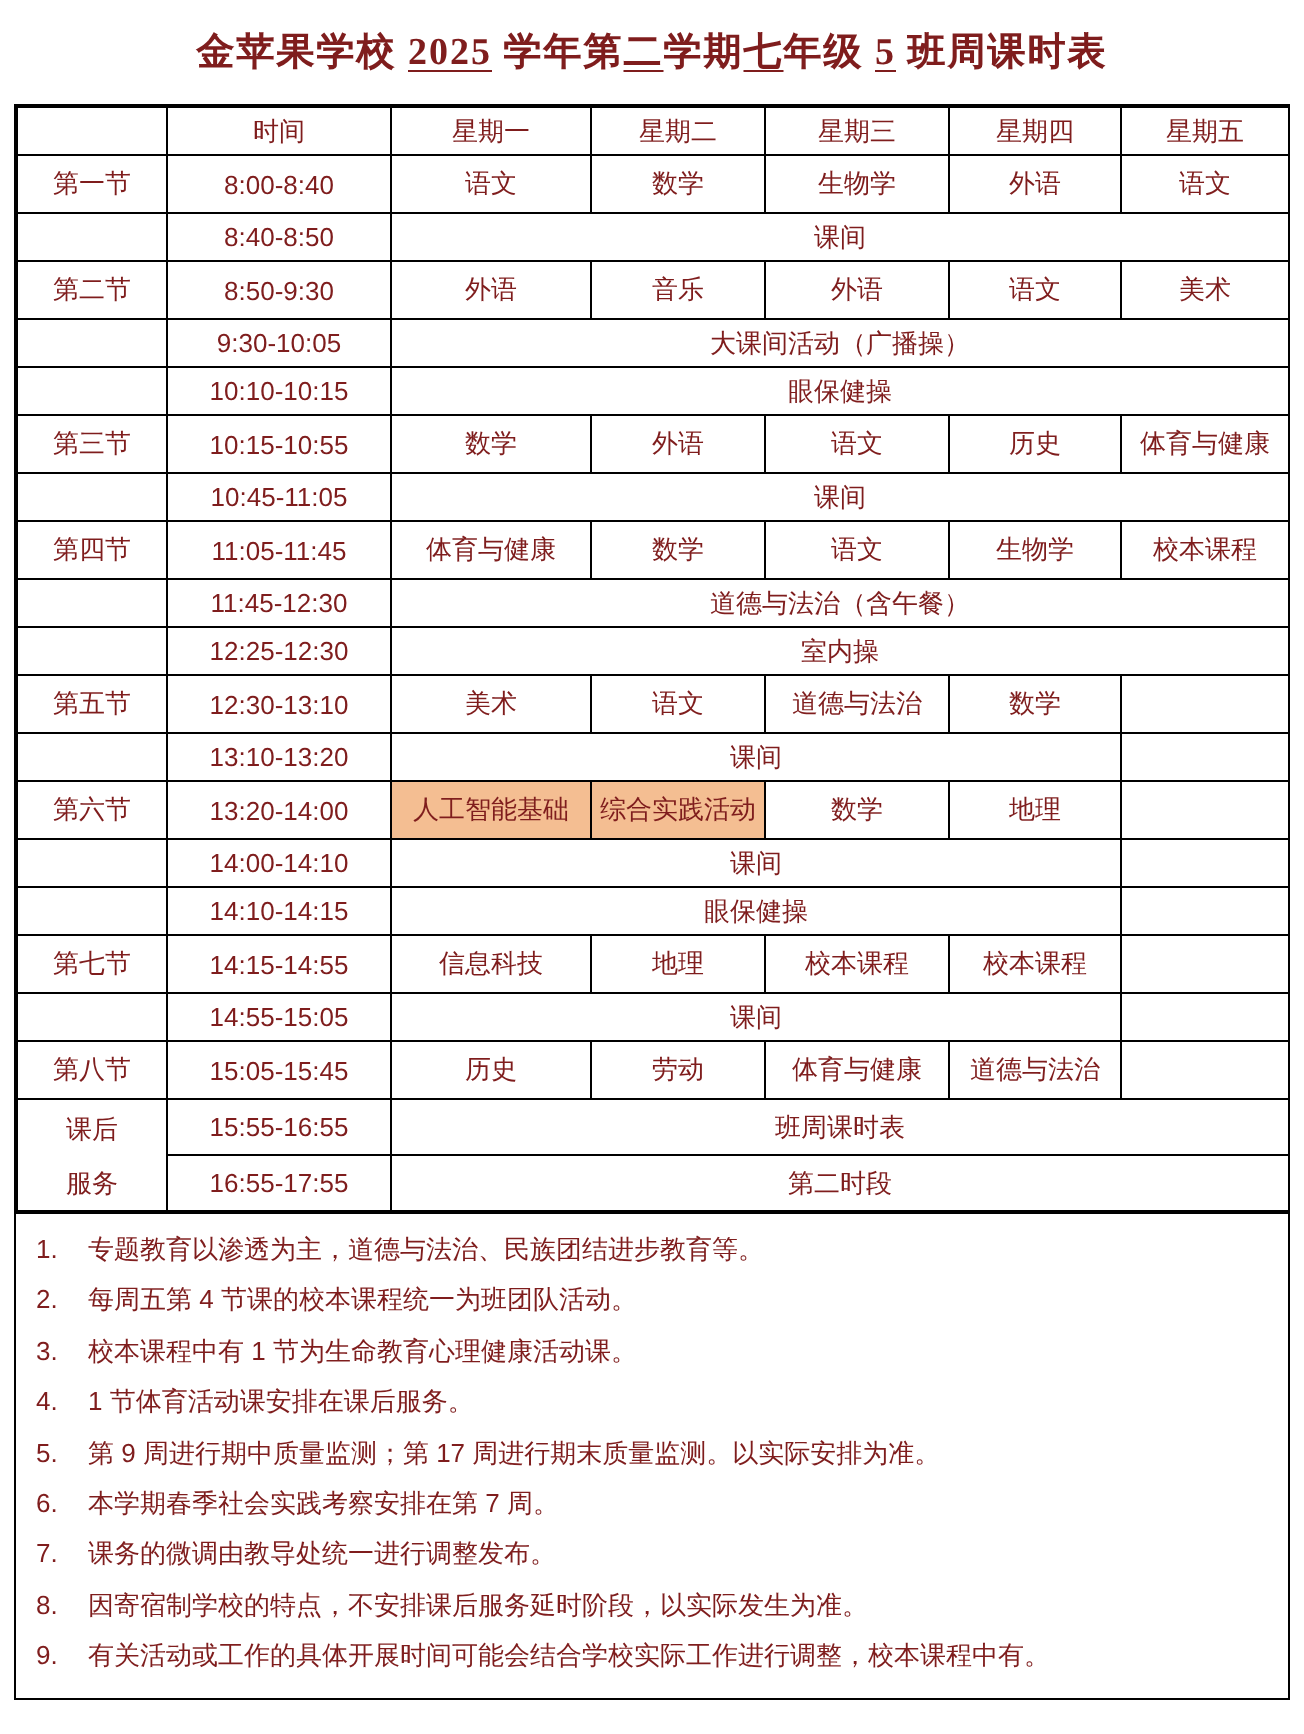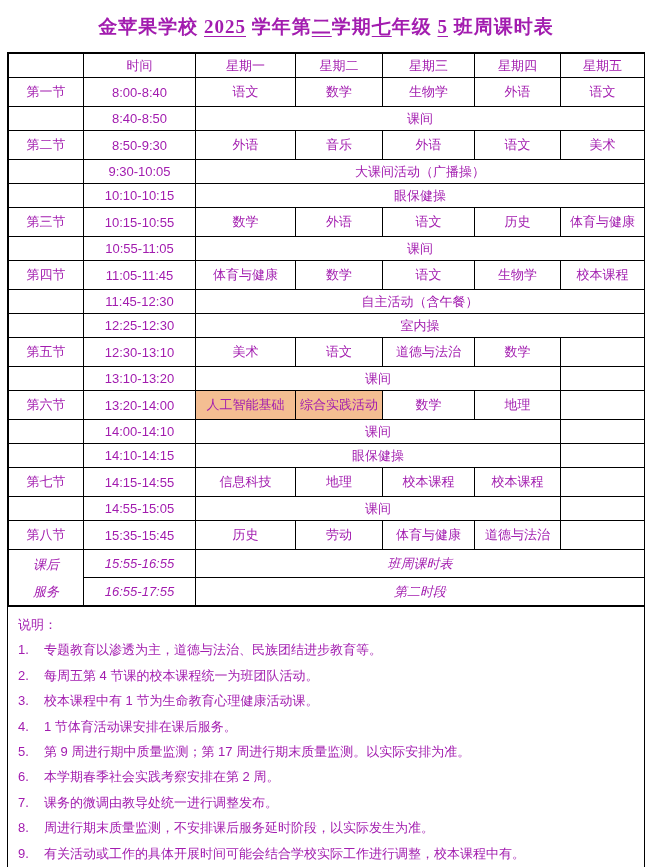--- a/index.html
+++ b/index.html
@@ -1,37 +1,37 @@
 <!DOCTYPE html>
 <html><head>
 <meta charset="utf-8">
 <style>
   html,body{margin:0;padding:0;background:#fff;}
   .page{
     width:652px;height:867px;background:#fff;box-sizing:border-box;
     padding:10px 7px 0 7px;
-    font-family:"Liberation Sans", sans-serif;color:#a21caf;
+    font-family:"Liberation Sans", sans-serif;color:#7f1d1d;
   }
   .title{
     text-align:center;font-family:"Liberation Serif", serif;
     font-weight:700;font-size:19px;line-height:26px;margin:4px 0 12px 0;
     letter-spacing:1px;
   }
   .title .u{text-decoration:underline;text-underline-offset:3px;}
   .sheet{border:1px solid #000;}
   table.grid{border-collapse:collapse;width:100%;table-layout:fixed;}
   table.grid td, table.grid th{
     border:1px solid #000;text-align:center;vertical-align:middle;
     font-weight:400;font-size:13px;padding:0 2px;overflow:hidden;
     white-space:nowrap;
   }
   tr.rh td{height:23px;}
   tr.rp td{height:28px;}
   tr.rb td{height:23px;}
-  tr.rs td{height:27px;font-style:italic;}
+  tr.rs td{height:27px;}
   td.sm{font-size:11px;letter-spacing:0;}
   td.svc-label span{display:block;line-height:27px;}
   .notes{
     border-top:1px solid #000;padding:5px 10px 8px 10px;
     font-size:13px;line-height:25.4px;min-height:242px;box-sizing:border-box;
   }
   .note{display:flex;}
   .note .num{flex:0 0 26px;}
   .note .txt{flex:1;}
 </style>
@@ -108,38 +108,38 @@
       <td>10:15-10:55</td>
       <td>数学</td>
       <td>外语</td>
       <td>语文</td>
       <td>历史</td>
       <td>体育与健康</td>
     </tr>
 
     <tr class="rb">
       <td></td>
-      <td>10:55-11:05</td>
+      <td>10:45-11:05</td>
       <td colspan="5">课间</td>
     </tr>
 
     <tr class="rp">
       <td>第四节</td>
       <td>11:05-11:45</td>
       <td>体育与健康</td>
       <td>数学</td>
       <td>语文</td>
       <td>生物学</td>
       <td>校本课程</td>
     </tr>
 
     <tr class="rb">
       <td></td>
       <td>11:45-12:30</td>
-      <td colspan="5">自主活动（含午餐）</td>
+      <td colspan="5">道德与法治（含午餐）</td>
     </tr>
 
     <tr class="rb">
       <td></td>
       <td>12:25-12:30</td>
       <td colspan="5">室内操</td>
     </tr>
 
     <tr class="rp">
       <td>第五节</td>
@@ -194,21 +194,21 @@
 
     <tr class="rb">
       <td></td>
       <td>14:55-15:05</td>
       <td colspan="4">课间</td>
       <td></td>
     </tr>
 
     <tr class="rp">
       <td>第八节</td>
-      <td>15:35-15:45</td>
+      <td>15:05-15:45</td>
       <td>历史</td>
       <td>劳动</td>
       <td>体育与健康</td>
       <td>道德与法治</td>
       <td></td>
     </tr>
 
     <tr class="rs">
       <td rowspan="2" class="svc-label">
         <span>课后</span>
@@ -220,21 +220,20 @@
 
     <tr class="rs">
       <td>16:55-17:55</td>
       <td colspan="5">第二时段</td>
     </tr>
 
   </tbody>
       </table>
 
   <div class="notes">
-    <div>说明：</div>
     <div class="note">
       <span class="num">1.</span>
       <span class="txt">专题教育以渗透为主，道德与法治、民族团结进步教育等。</span>
     </div>
     <div class="note">
       <span class="num">2.</span>
       <span class="txt">每周五第 4 节课的校本课程统一为班团队活动。</span>
     </div>
     <div class="note">
       <span class="num">3.</span>
@@ -243,29 +242,29 @@
     <div class="note">
       <span class="num">4.</span>
       <span class="txt">1 节体育活动课安排在课后服务。</span>
     </div>
     <div class="note">
       <span class="num">5.</span>
       <span class="txt">第 9 周进行期中质量监测；第 17 周进行期末质量监测。以实际安排为准。</span>
     </div>
     <div class="note">
       <span class="num">6.</span>
-      <span class="txt">本学期春季社会实践考察安排在第 2 周。</span>
+      <span class="txt">本学期春季社会实践考察安排在第 7 周。</span>
     </div>
     <div class="note">
       <span class="num">7.</span>
       <span class="txt">课务的微调由教导处统一进行调整发布。</span>
     </div>
     <div class="note">
       <span class="num">8.</span>
-      <span class="txt">周进行期末质量监测，不安排课后服务延时阶段，以实际发生为准。</span>
+      <span class="txt">因寄宿制学校的特点，不安排课后服务延时阶段，以实际发生为准。</span>
     </div>
     <div class="note">
       <span class="num">9.</span>
       <span class="txt">有关活动或工作的具体开展时间可能会结合学校实际工作进行调整，校本课程中有。</span>
     </div>
   </div>
   </div>
 
 </div>
 

